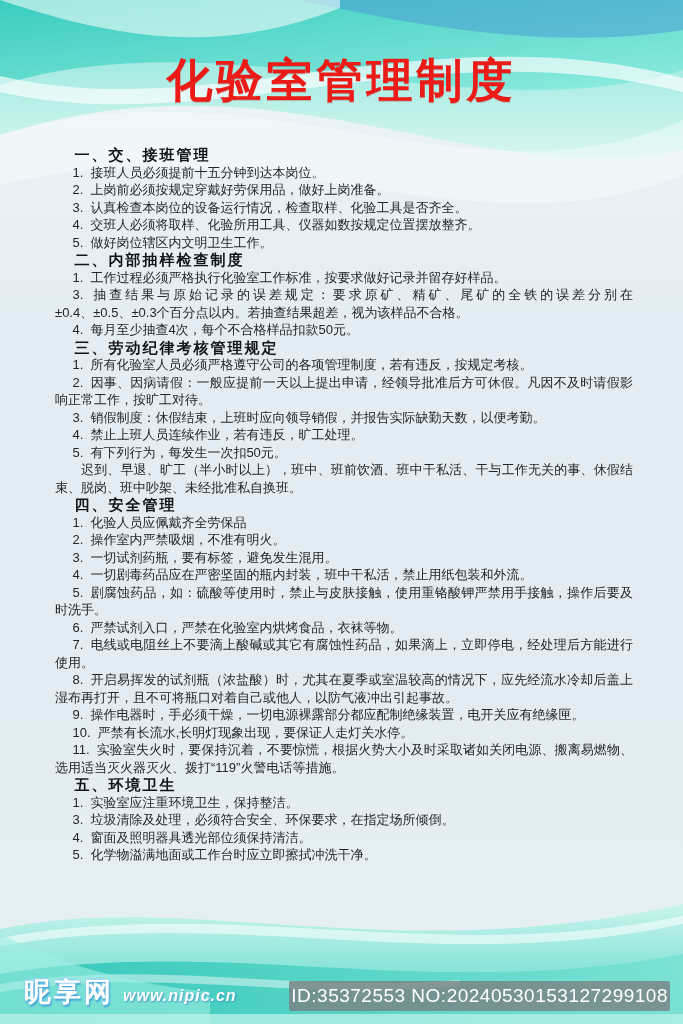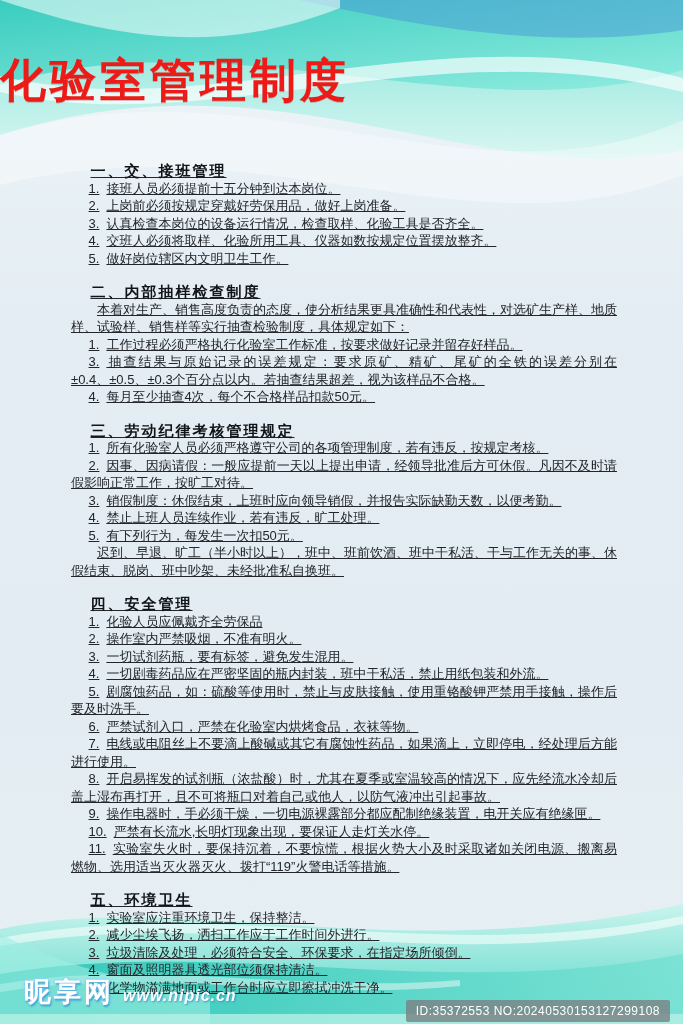--- a/index.html
+++ b/index.html
@@ -10,32 +10,32 @@
   }
   .poster{
     position:relative;width:683px;height:1024px;overflow:hidden;
     background:linear-gradient(180deg,#eef6f9 0%,#e4edf3 30%,#e2ecf2 70%,#e7f1f4 100%);
   }
   .wave-svg{position:absolute;left:0;z-index:1;display:block;}
   #top-waves{top:0;}
   #bottom-waves{bottom:0;}
   .title{
     position:absolute;top:50px;left:0;width:100%;z-index:2;
-    margin:0;text-align:left;
+    margin:0;text-align:center;
     font-size:46px;font-weight:900;letter-spacing:4px;
     color:#ed1b17;
     text-shadow:0 1px 0 rgba(150,0,0,.25);
   }
   .content{
     position:absolute;top:146px;left:55px;right:50px;z-index:2;
     color:#23262b;
     font-size:13px;line-height:17.5px;
     text-align:justify;
   }
-  .rule-section{margin:16px;text-decoration:underline;}
+  .rule-section{margin:0;}
   .sec-heading{
     margin:0;font-size:15px;font-weight:700;color:#111418;
     letter-spacing:2px;text-indent:1.3em;line-height:17.5px;
   }
   .content p{margin:0;}
   p.item{text-indent:1.35em;}
   p.intro{text-indent:2em;}
   .num{padding-right:7px;}
   .wm-left{
     position:absolute;left:24px;bottom:14px;z-index:3;
@@ -44,24 +44,24 @@
   .wm-logo{
     font-size:27px;font-weight:900;color:#ffffff;letter-spacing:3px;
     text-shadow:0 0 2px #6ec3ec,1px 2px 2px #3d9bd3,-1px -1px 2px #9ad8f2;
   }
   .wm-url{
     font-size:16px;font-weight:700;font-style:italic;color:#ffffff;
     text-shadow:1px 1px 2px rgba(55,140,195,.85);
     letter-spacing:1px;
   }
   .wm-id{
-    position:absolute;right:13px;bottom:2px;z-index:3;
+    position:absolute;right:13px;bottom:13px;z-index:3;
     background:rgba(122,129,131,.8);
-    color:#ffffff;font-size:12px;letter-spacing:.5px;
-    padding:4px 10px;border-radius:2px;white-space:nowrap;
+    color:#ffffff;font-size:19px;letter-spacing:.5px;
+    padding:4px 2px;border-radius:2px;white-space:nowrap;
   }
 </style>
 </head>
 <body>
 
 <div class="poster">
 
   <svg id="top-waves" class="wave-svg" width="683" height="300" viewBox="0 0 683 300" aria-hidden="true">
     <defs>
       <linearGradient id="tg1" x1="0" y1="0" x2="0" y2="1">
@@ -106,21 +106,20 @@
       <section class="rule-section">
         <h2 class="sec-heading">一、交、接班管理</h2>
         <p class="item"><span class="num">1.</span><span>接班人员必须提前十五分钟到达本岗位。</span></p>
         <p class="item"><span class="num">2.</span><span>上岗前必须按规定穿戴好劳保用品，做好上岗准备。</span></p>
         <p class="item"><span class="num">3.</span><span>认真检查本岗位的设备运行情况，检查取样、化验工具是否齐全。</span></p>
         <p class="item"><span class="num">4.</span><span>交班人必须将取样、化验所用工具、仪器如数按规定位置摆放整齐。</span></p>
         <p class="item"><span class="num">5.</span><span>做好岗位辖区内文明卫生工作。</span></p>
       </section>
       <section class="rule-section">
         <h2 class="sec-heading">二、内部抽样检查制度</h2>
-        <p class="intro"><span>本着对生产、销售高度负责的态度，使分析结果更具准确性和代表性，对选矿生产样、地质样、试验样、销售样等实行抽查检验制度，具体规定如下：</span></p>
         <p class="item"><span class="num">1.</span><span>工作过程必须严格执行化验室工作标准，按要求做好记录并留存好样品。</span></p>
         <p class="item"><span class="num">3.</span><span>抽查结果与原始记录的误差规定：要求原矿、精矿、尾矿的全铁的误差分别在±0.4、±0.5、±0.3个百分点以内。若抽查结果超差，视为该样品不合格。</span></p>
         <p class="item"><span class="num">4.</span><span>每月至少抽查4次，每个不合格样品扣款50元。</span></p>
       </section>
       <section class="rule-section">
         <h2 class="sec-heading">三、劳动纪律考核管理规定</h2>
         <p class="item"><span class="num">1.</span><span>所有化验室人员必须严格遵守公司的各项管理制度，若有违反，按规定考核。</span></p>
         <p class="item"><span class="num">2.</span><span>因事、因病请假：一般应提前一天以上提出申请，经领导批准后方可休假。凡因不及时请假影响正常工作，按旷工对待。</span></p>
         <p class="item"><span class="num">3.</span><span>销假制度：休假结束，上班时应向领导销假，并报告实际缺勤天数，以便考勤。</span></p>
         <p class="item"><span class="num">4.</span><span>禁止上班人员连续作业，若有违反，旷工处理。</span></p>
@@ -137,21 +136,20 @@
         <p class="item"><span class="num">6.</span><span>严禁试剂入口，严禁在化验室内烘烤食品，衣袜等物。</span></p>
         <p class="item"><span class="num">7.</span><span>电线或电阻丝上不要滴上酸碱或其它有腐蚀性药品，如果滴上，立即停电，经处理后方能进行使用。</span></p>
         <p class="item"><span class="num">8.</span><span>开启易挥发的试剂瓶（浓盐酸）时，尤其在夏季或室温较高的情况下，应先经流水冷却后盖上湿布再打开，且不可将瓶口对着自己或他人，以防气液冲出引起事故。</span></p>
         <p class="item"><span class="num">9.</span><span>操作电器时，手必须干燥，一切电源裸露部分都应配制绝缘装置，电开关应有绝缘匣。</span></p>
         <p class="item"><span class="num">10.</span><span>严禁有长流水,长明灯现象出现，要保证人走灯关水停。</span></p>
         <p class="item"><span class="num">11.</span><span>实验室失火时，要保持沉着，不要惊慌，根据火势大小及时采取诸如关闭电源、搬离易燃物、选用适当灭火器灭火、拨打“119”火警电话等措施。</span></p>
       </section>
       <section class="rule-section">
         <h2 class="sec-heading">五、环境卫生</h2>
         <p class="item"><span class="num">1.</span><span>实验室应注重环境卫生，保持整洁。</span></p>
-        <p class="item"><span class="num">2.</span><span>减少尘埃飞扬，洒扫工作应于工作时间外进行。</span></p>
         <p class="item"><span class="num">3.</span><span>垃圾清除及处理，必须符合安全、环保要求，在指定场所倾倒。</span></p>
         <p class="item"><span class="num">4.</span><span>窗面及照明器具透光部位须保持清洁。</span></p>
         <p class="item"><span class="num">5.</span><span>化学物溢满地面或工作台时应立即擦拭冲洗干净。</span></p>
       </section>
     </main>
 
   <div class="wm-left">
     <span class="wm-logo">昵享网</span>
     <span class="wm-url">www.nipic.cn</span>
   </div>

